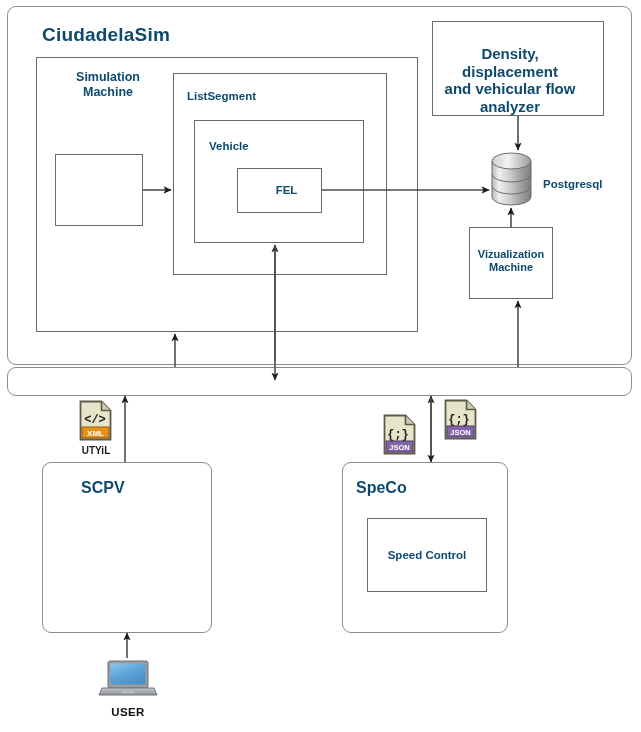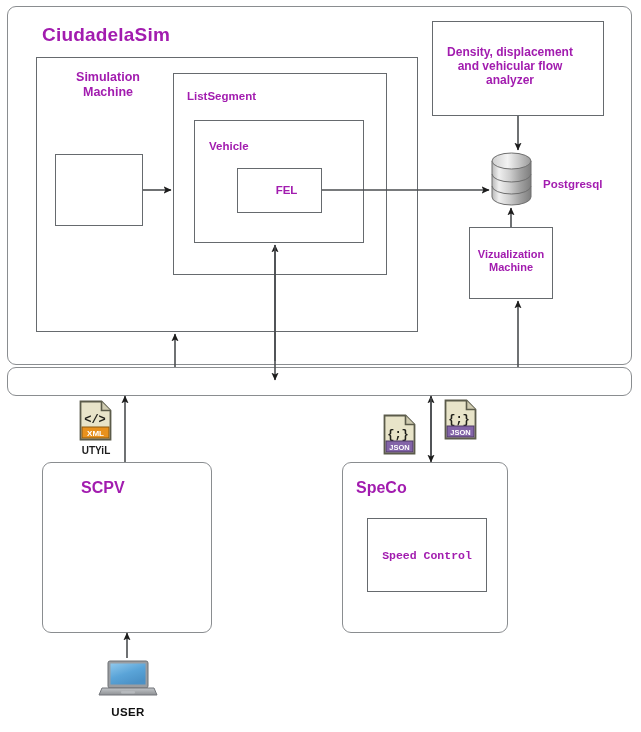--- a/index.html
+++ b/index.html
@@ -25,21 +25,21 @@
   }
   .sq {
     border: 1.6px solid #666a6e;
   }
   .rounded {
     border: 1.6px solid #8a8d90;
     border-radius: 9px;
   }
   .lbl {
     position: absolute;
-    color: #a21caf;
+    color: #0c4a6e;
     font-weight: bold;
     line-height: 1.18;
     white-space: pre-line;
   }
   .ctr {
     text-align: center;
   }
   svg.arrows {
     position: absolute;
     left: 0;
@@ -83,21 +83,21 @@
 
   <div class="box sq" style="left:194px; top:120px; width:170px; height:123px;"></div>
   <div class="lbl" style="left:209px; top:140px; font-size:11.5px;">Vehicle</div>
 
   <div class="box sq" style="left:237px; top:168px; width:85px; height:45px;"></div>
   <div class="lbl ctr" style="left:237px; top:184px; width:99px; font-size:11.5px;">FEL</div>
 
   <div class="box sq" style="left:55px; top:154px; width:88px; height:72px;"></div>
 
   <div class="box sq" style="left:432px; top:21px; width:172px; height:95px;"></div>
-  <div class="lbl ctr" style="left:434px; top:45px; width:152px; font-size:12px;">Density, displacement
+  <div class="lbl ctr" style="left:434px; top:45px; width:152px; font-size:15px;">Density, displacement
 and vehicular flow analyzer</div>
 
   <div style="position:absolute; left:491px; top:152px; width:41px; height:54px;">
     <svg width="41" height="54" viewBox="0 0 41 54" style="display:block;">
       <defs>
         <linearGradient id="dbg" x1="0" y1="0" x2="1" y2="0">
           <stop offset="0%" stop-color="#b9b9b9"></stop>
           <stop offset="18%" stop-color="#efefef"></stop>
           <stop offset="45%" stop-color="#cfcfcf"></stop>
           <stop offset="72%" stop-color="#a2a2a2"></stop>
@@ -125,21 +125,21 @@
 
   <div class="box rounded" style="left:7px; top:367px; width:625px; height:29px;"></div>
 
   <div class="box rounded" style="left:42px; top:462px; width:170px; height:171px;"></div>
   <div class="lbl" style="left:57px; top:479px; font-size:16px;margin-left:24px;">SCPV</div>
 
   <div class="box rounded" style="left:342px; top:462px; width:166px; height:171px;"></div>
   <div class="lbl" style="left:356px; top:479px; font-size:16px;">SpeCo</div>
 
   <div class="box sq" style="left:367px; top:518px; width:120px; height:74px;"></div>
-  <div class="lbl ctr" style="left:367px; top:549px; width:120px; font-size:11.5px;font-family:Liberation Mono, monospace;">Speed Control</div>
+  <div class="lbl ctr" style="left:367px; top:549px; width:120px; font-size:11.5px;">Speed Control</div>
 
   <div style="position:absolute; left:79px; top:400px; width:33px; height:41px;">
     <svg width="33" height="41" viewBox="0 0 33 41" style="display:block;">
       <path d="M1.5 1.5 h21 l9 9 v29 h-30 Z" fill="#e8e4c9" stroke="#5b5b4a" stroke-width="1.8"></path>
       <path d="M22.5 1.5 v9 h9" fill="#cfcbb0" stroke="#5b5b4a" stroke-width="1.6"></path>
       <text x="16" y="23" text-anchor="middle" font-family="'Liberation Mono', monospace" font-size="12" font-weight="bold" fill="#20201a">&lt;/&gt;</text>
       <rect x="3" y="27" width="27" height="11" fill="#e8911d" stroke="#8c5a10" stroke-width="1"></rect>
       <text x="16.5" y="35.6" text-anchor="middle" font-family="'Liberation Sans', sans-serif" font-size="8" font-weight="bold" fill="#ffffff">XML</text>
     </svg>
   </div>

